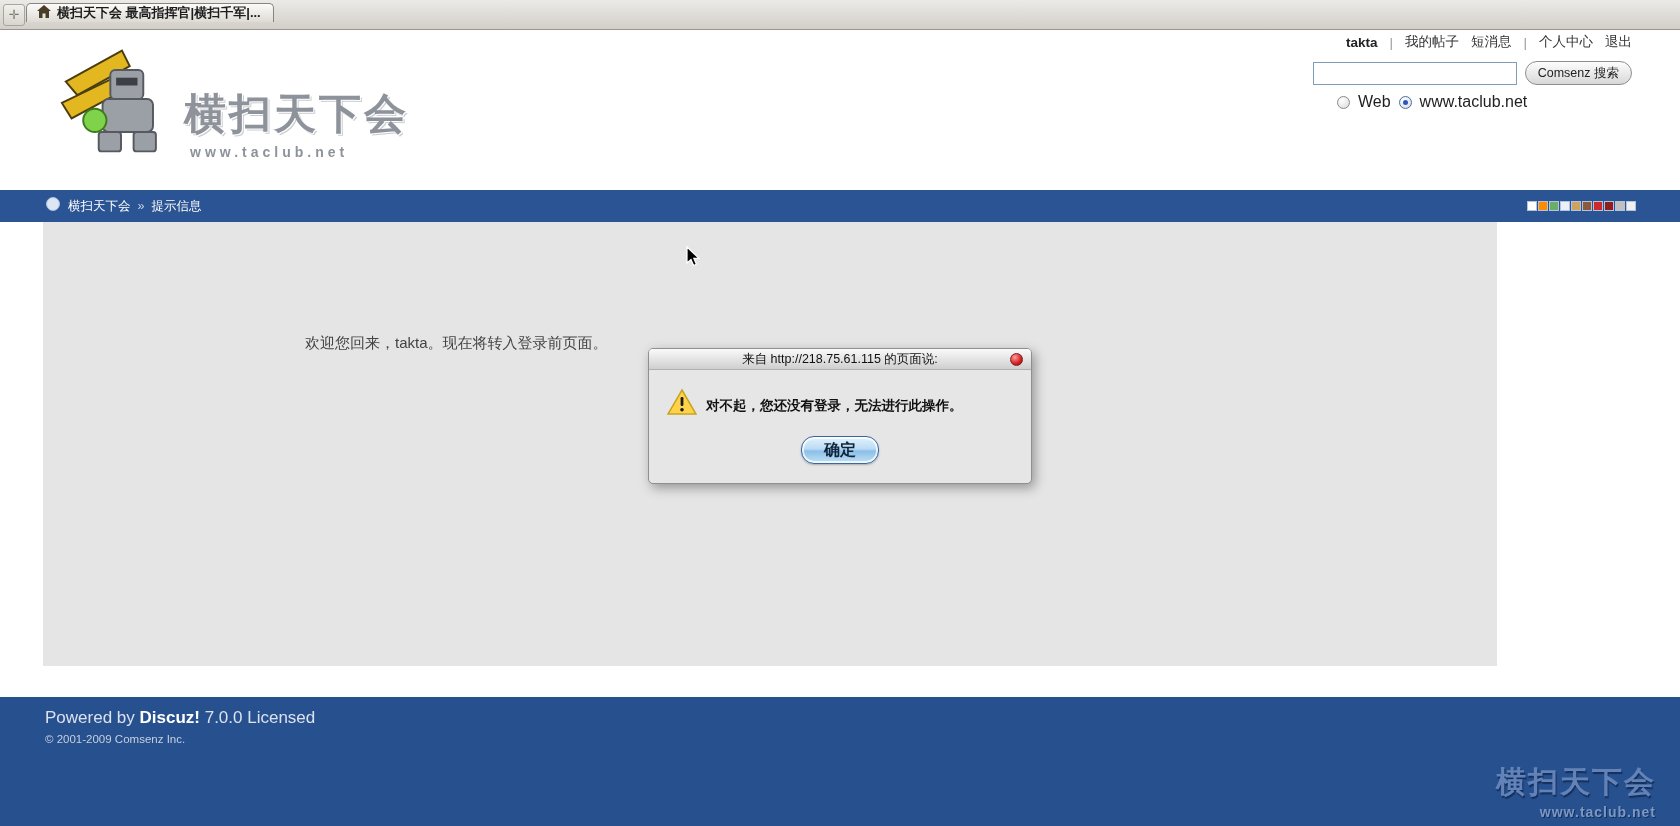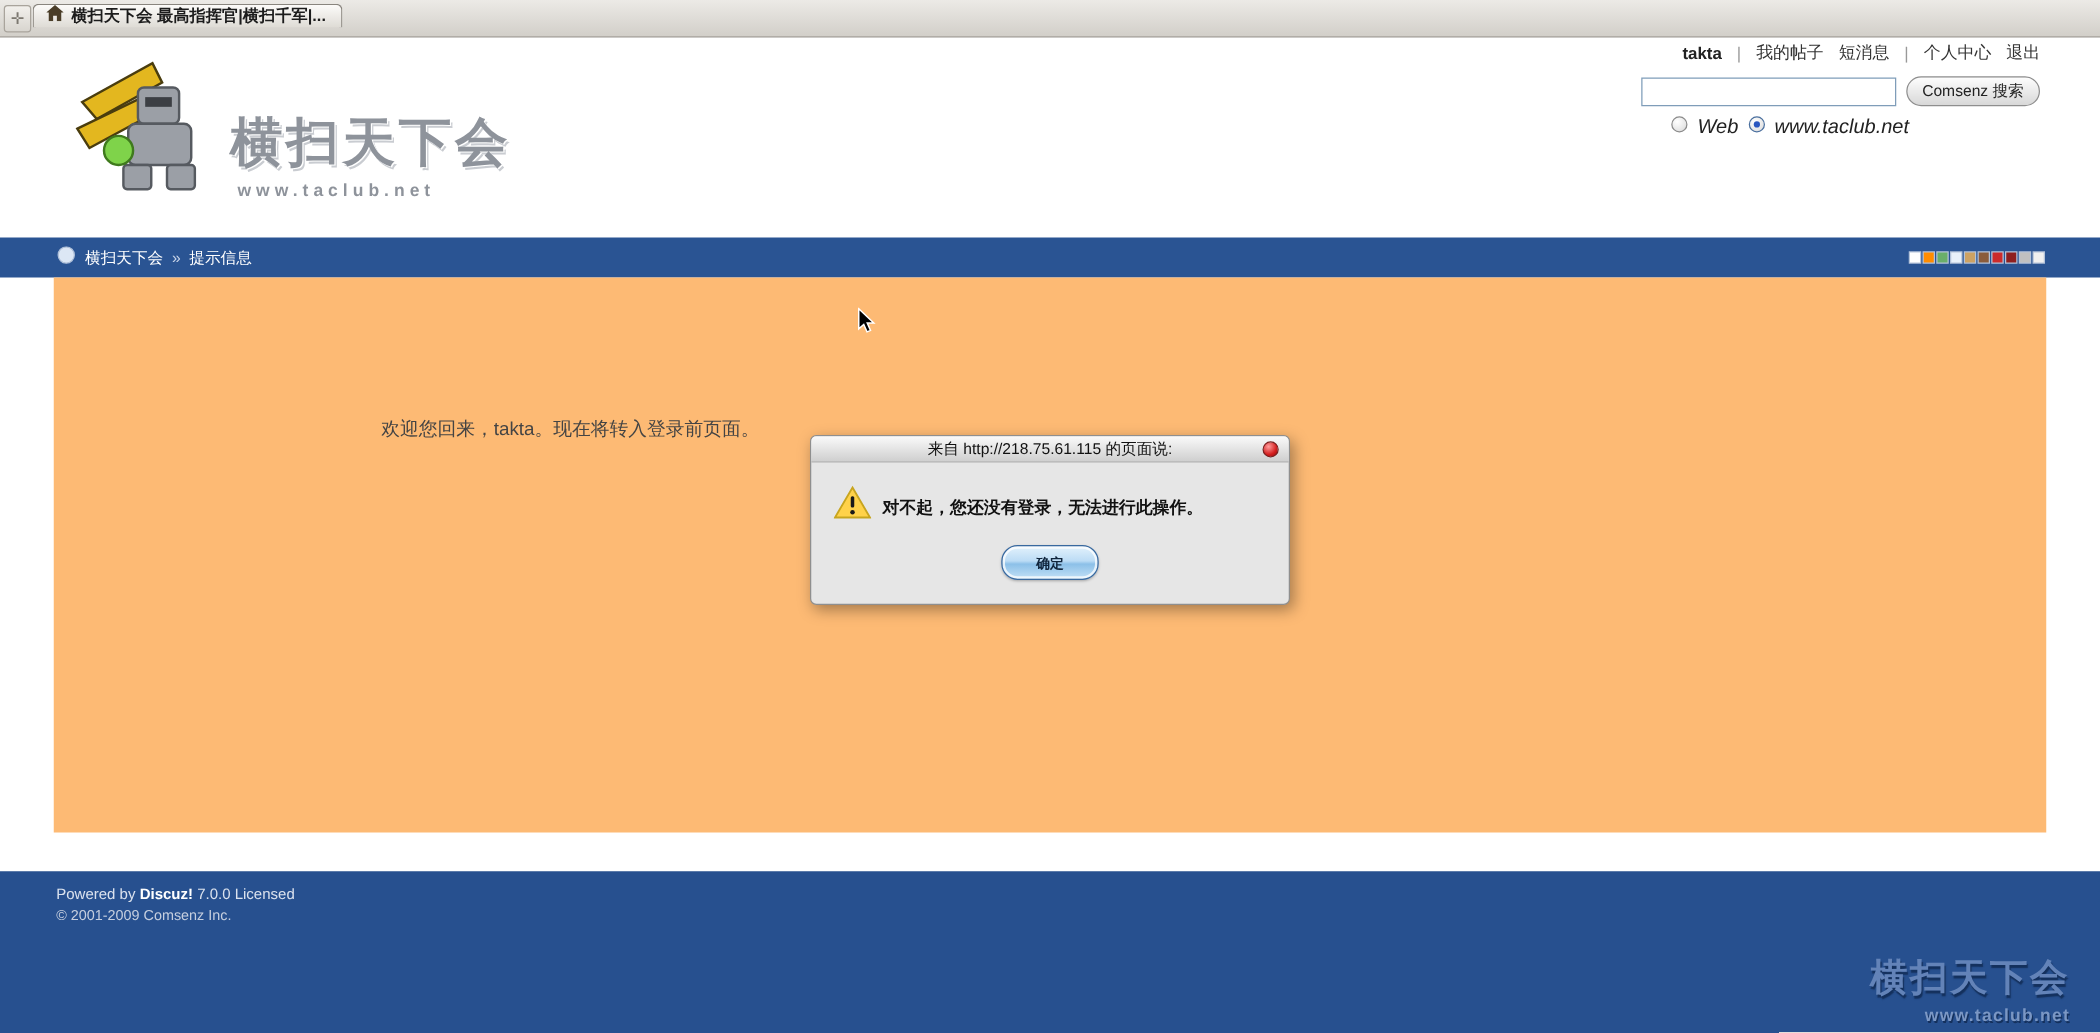--- a/index.html
+++ b/index.html
@@ -31,22 +31,22 @@
     display:flex; gap:12px; align-items:center; }
   .user-bar .name { font-weight:bold; color:#222; }
   .user-bar .sep { color:#999; }
   .user-bar a { color:#333; text-decoration:none; cursor:pointer; }
 
   .search-row { position:absolute; right:48px; top:61px; display:flex; align-items:center; gap:8px; }
   .search-input { width:204px; height:23px; border:1px solid #7f9db9; background:#fff; font-size:13px; padding:0 4px; }
   .g-btn { height:24px; padding:0 12px; font-size:12.5px; color:#222; border:1px solid #8e8e8e;
     border-radius:12px; background:linear-gradient(#fdfdfd,#d8d8d8); cursor:pointer; }
 
-  .radio-row { position:absolute; left:1337px; top:93px; display:flex; gap:8px;
-    font-size:16px; color:#222;font-style:italic; }
+  .radio-row { position:absolute; left:1337px; top:93px; display:flex; align-items:center; gap:8px;
+    font-size:16px; color:#222; }
   .radio { width:13px; height:13px; border-radius:50%; border:1px solid #8a8a8a;
     background:radial-gradient(circle at 35% 30%, #fff, #d9d9d9); display:inline-block; position:relative; }
   .radio.checked { border-color:#4a6f9e; }
   .radio.checked::after { content:""; position:absolute; left:3px; top:3px; width:5px; height:5px;
     border-radius:50%; background:#2a57c0; }
 
   
   .nav-tabs { position:absolute; right:42px; top:163px; display:flex; gap:3px; height:27px; }
   .nav-tab { padding:0 16px; line-height:27px; font-size:13px; color:#1c4a86;
     background:#e9ebf1; cursor:pointer; white-space:nowrap; }
@@ -55,21 +55,21 @@
   
   .bread-bar { position:absolute; left:0; top:190px; width:1680px; height:32px; background:#2a5493; }
   .crumbs { position:absolute; left:45px; top:0; height:32px; display:flex; align-items:center; gap:7px;
     font-size:12.5px; color:#fff; }
   .crumbs a { color:#fff; text-decoration:none; cursor:pointer; }
   .crumbs .sep { color:#c8d4e8; }
   .swatches { position:absolute; right:45px; top:12px; display:flex; gap:3px; }
   .swatch { width:8px; height:8px; display:inline-block; box-shadow:0 0 0 1px rgba(255,255,255,.65); cursor:pointer; }
 
   
-  .content { position:absolute; left:43px; top:222px; width:1594px; height:444px; background:#fdba74; }
+  .content { position:absolute; left:43px; top:222px; width:1454px; height:444px; background:#e5e5e5; }
   .welcome { position:absolute; left:262px; top:112px; font-size:15px; color:#444; }
   .redirect { position:absolute; left:262px; top:138px; font-size:15px; font-weight:bold;
     color:#1d5da8; text-decoration:underline; cursor:pointer; }
 
   
   .dialog { position:absolute; left:605px; top:126px; width:384px; height:136px;
     border:1px solid #8f8f8f; border-radius:5px; background:#e6e6e6; overflow:hidden;
     box-shadow:3px 4px 12px rgba(0,0,0,.35); }
   .dialog-title { position:relative; height:21px; background:linear-gradient(#fafafa,#cfcfcf);
     border-bottom:1px solid #b0b0b0; text-align:center; font-size:12.5px; font-weight:normal;
@@ -77,28 +77,28 @@
   .dialog-close { position:absolute; right:8px; top:4px; width:13px; height:13px; border-radius:50%;
     background:radial-gradient(circle at 35% 30%, #ff9d9d, #d41f1f 60%, #8e0d0d);
     border:1px solid #7c2020; cursor:pointer; }
   .dialog-body { position:relative; height:114px; }
   .warn-icon { position:absolute; left:18px; top:18px; }
   .dialog-msg { position:absolute; left:57px; top:27px; font-size:13.5px; font-weight:bold; color:#111; }
   .ok-btn { position:absolute; left:50%; transform:translateX(-50%); top:66px; width:78px; height:28px;
     border:1px solid #39699f; border-radius:13px; cursor:pointer;
     background:linear-gradient(#e3f2fc,#bcdcf5 45%,#8cc0e8 55%,#c2e0f6);
     box-shadow:inset 0 0 0 2px rgba(255,255,255,.75), 0 1px 2px rgba(0,0,0,.25);
-    font-size:11px; font-weight:bold; color:#10253c; }
+    font-size:16px; font-weight:bold; color:#10253c; }
 
   .cursor { position:absolute; left:686px; top:246px; pointer-events:none; }
 
   
   .footer { position:absolute; left:0; top:697px; width:1680px; height:129px; background:#27508f; color:#dbe2ee; }
   .f-left { position:absolute; left:45px; top:11px; }
-  .f-left .l1 { font-size:12px; }
+  .f-left .l1 { font-size:17px; }
   .f-left .l1 b { color:#fff; }
   .f-left .l2 { font-size:11.5px; color:#c6cfdf; margin-top:5px; }
   .f-right { position:absolute; right:50px; top:9px; text-align:right; }
   .f-right .l1 { font-size:13px; }
   .f-right .l1 b { color:#fff; }
   .f-right .l1 a { color:#dbe2ee; text-decoration:none; cursor:pointer; }
   .f-right .l1 .sep { color:#9fb0cc; margin:0 5px; }
   .f-right .l2 { font-size:11.5px; color:#c6cfdf; margin-top:6px; }
   .watermark { position:absolute; right:24px; bottom:6px; text-align:right; }
   .watermark .wt { font-size:30px; font-weight:bold; color:#63810f; color:#6383b8;

